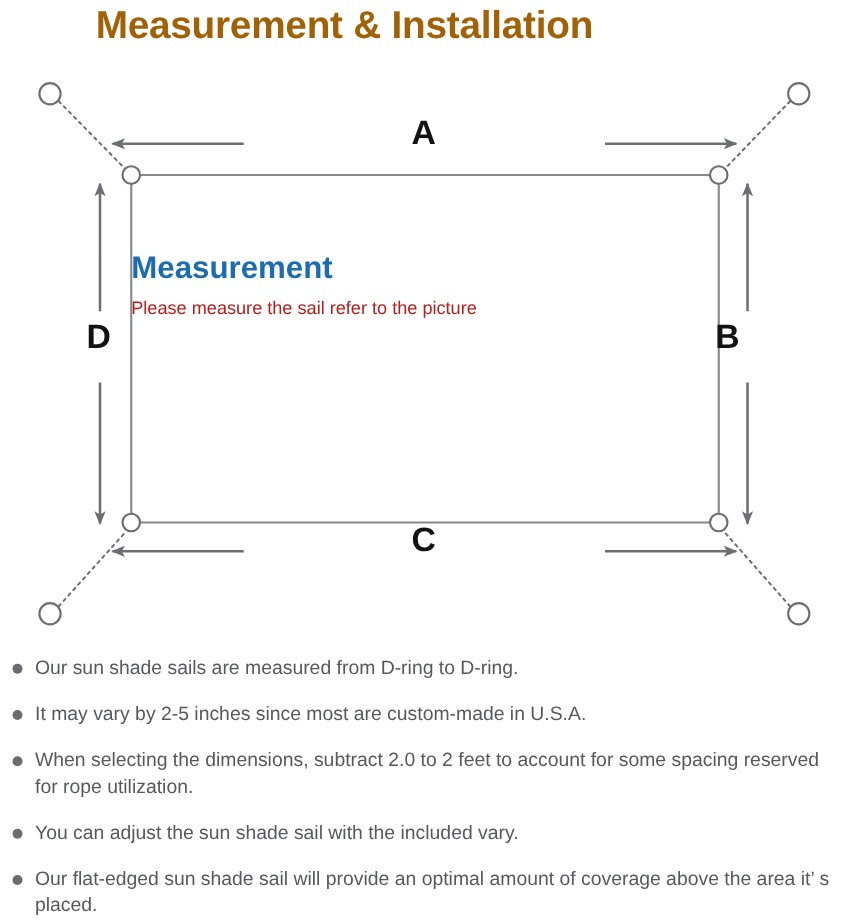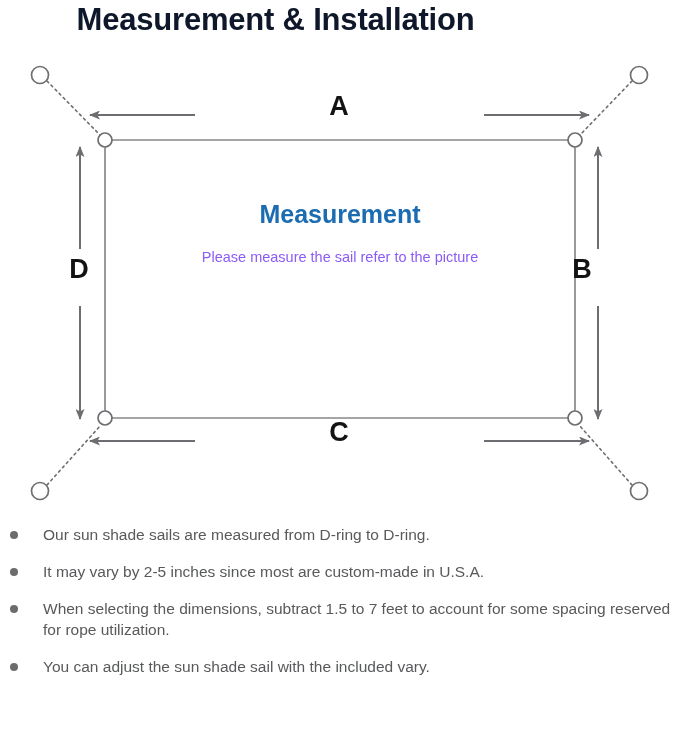--- a/index.html
+++ b/index.html
@@ -22,21 +22,21 @@
     position: absolute;
     left: 0;
     top: 0;
     width: 551px;
     height: 44px;
     line-height: 40px;
     text-align: center;
     font-size: 31px;
     font-weight: bold;
     letter-spacing: -0.2px;
-    color: #0f172a;
+    color: #a16207;
     white-space: nowrap;
   }
 
   
   #diagram {
     position: absolute;
     left: 0;
     top: 44px;
     width: 679px;
     height: 480px;
@@ -44,36 +44,35 @@
   #diagram svg {
     display: block;
   }
 
   
   #sail-text {
     position: absolute;
     left: 105px;
     top: 155px;
     width: 470px;
-    text-align: center;
     pointer-events: none;
   }
   #sail-title {
     font-size: 25px;
     font-weight: bold;
     color: #1b6cb0;
     line-height: 30px;
     white-space: nowrap;
   }
   #sail-subtitle {
     font-size: 14.5px;
     font-weight: normal;
-    color: #8b5cf6;
+    color: #b91c1c;
     line-height: 22px;
-    margin-top: 17px;
+    margin-top: 7px;
     white-space: nowrap;
   }
 
   
   .dim-letter {
     position: absolute;
     font-size: 27px;
     font-weight: bold;
     color: #131313;
     line-height: 1;
@@ -86,21 +85,21 @@
 
   
   #notes {
     position: absolute;
     left: 0;
     top: 524px;
     width: 679px;
   }
   .note-row {
     position: relative;
-    padding-left: 43px;
+    padding-left: 28px;
     padding-right: 4px;
     margin-bottom: 16px;
     font-size: 15.5px;
     line-height: 21px;
     color: #58595b;
   }
   .note-bullet {
     position: absolute;
     left: 10px;
     top: 7px;
@@ -189,19 +188,23 @@
   <div class="note-row">
     <span class="note-bullet"></span>
     <span class="note-text">Our sun shade sails are measured from D-ring to D-ring.</span>
   </div>
   <div class="note-row">
     <span class="note-bullet"></span>
     <span class="note-text">It may vary by 2-5 inches since most are custom-made in U.S.A.</span>
   </div>
   <div class="note-row">
     <span class="note-bullet"></span>
-    <span class="note-text">When selecting the dimensions, subtract 1.5 to 7 feet to account for some spacing reserved for rope utilization.</span>
+    <span class="note-text">When selecting the dimensions, subtract 2.0 to 2 feet to account for some spacing reserved for rope utilization.</span>
   </div>
   <div class="note-row">
     <span class="note-bullet"></span>
     <span class="note-text">You can adjust the sun shade sail with the included vary.</span>
   </div>
+  <div class="note-row">
+    <span class="note-bullet"></span>
+    <span class="note-text">Our flat-edged sun shade sail will provide an optimal amount of coverage above the area it’ s placed.</span>
+  </div>
 </div>
 
 </body></html>

